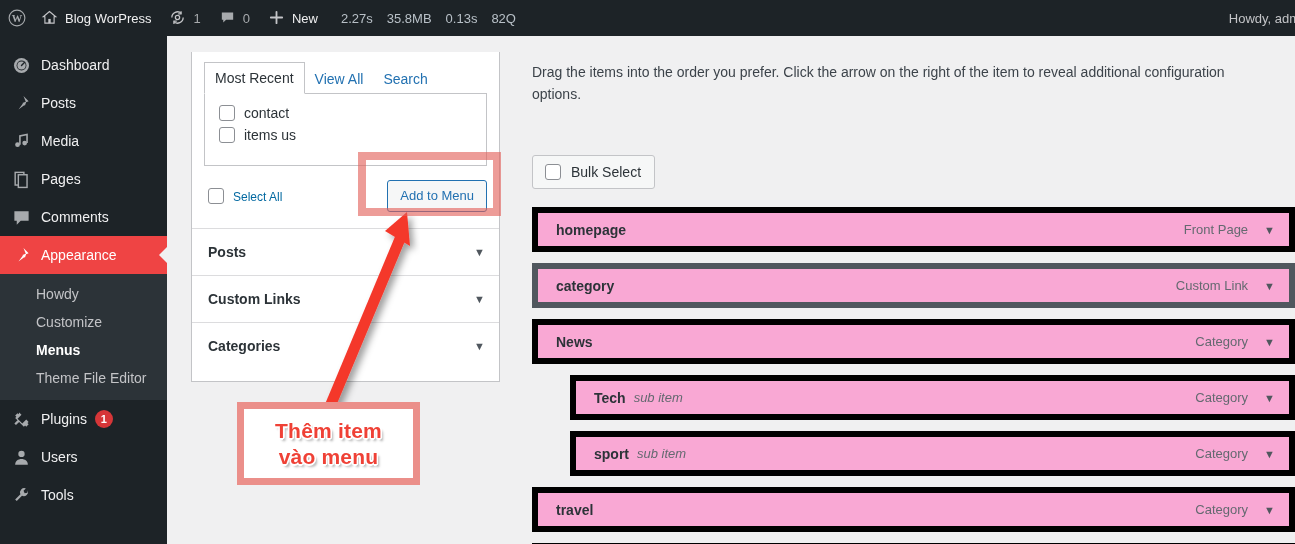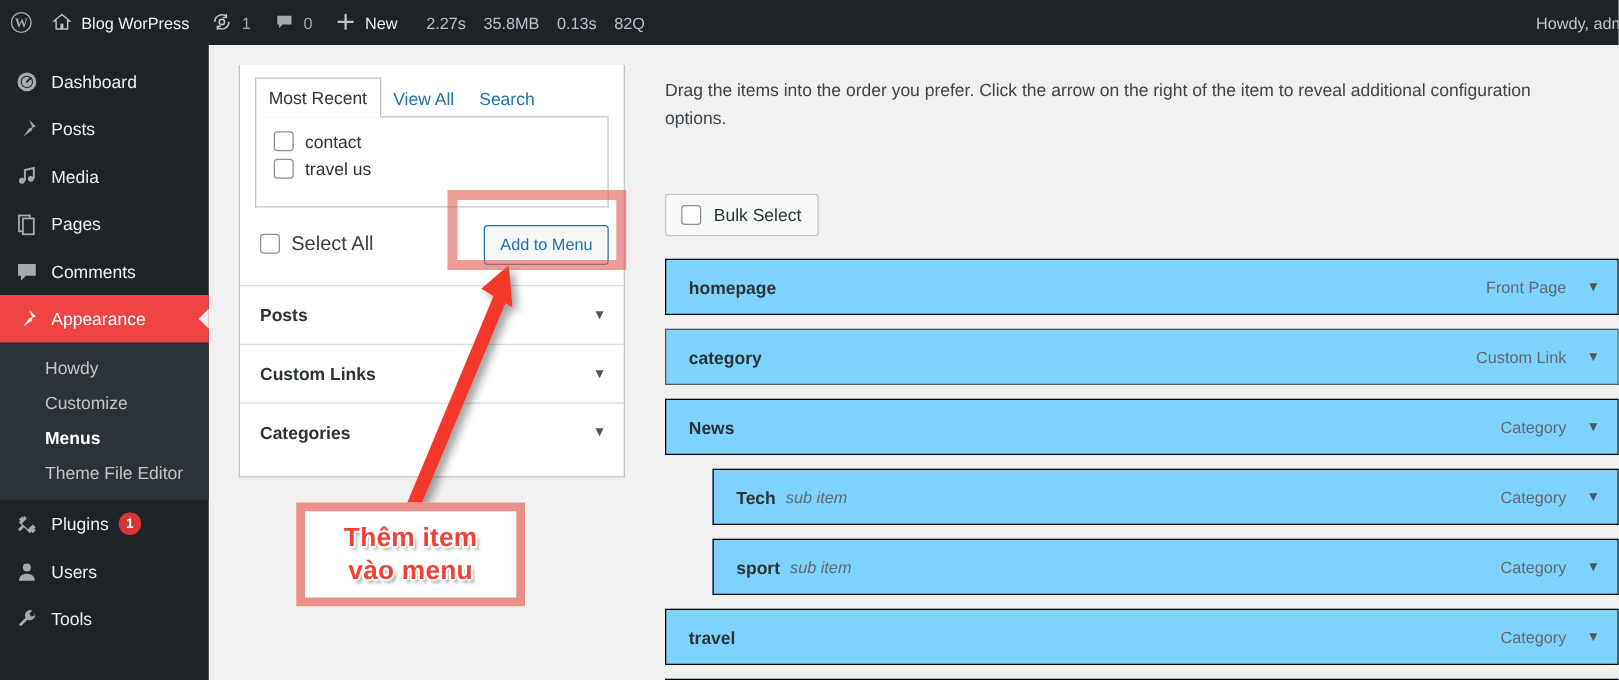--- a/index.html
+++ b/index.html
@@ -153,21 +153,21 @@
     border: 1px solid #8c8f94;
     border-radius: 3px;
     background: #fff;
     flex: none;
   }
   .panel-actions {
     display: flex; align-items: center;
     padding: 14px 12px 16px 16px;
     position: relative;
   }
-  .selectall { display: flex; align-items: flex-start; gap: 9px; font-size: 16px; color: #404040; }
+  .selectall { display: flex; align-items: flex-end; gap: 9px; font-size: 12px; color: #0369a1; }
   .btn-secondary {
     margin-left: auto;
     background: #f6f7f7;
     border: 1px solid #2271b1;
     border-radius: 3px;
     color: #2271b1;
     font-size: 13px;
     padding: 6px 12px;
     line-height: 1.4;
     white-space: nowrap;
@@ -199,22 +199,22 @@
     border: 1px solid #c3c4c7;
     border-radius: 3px;
     padding: 8px 13px 8px 12px;
     font-size: 14px; color: #2c3338; margin-top: 32px;
   }
   .menu-list { margin-top: 18px; }
   .menu-row {
     position: relative;
     height: 45px;
     margin-bottom: 11px;
-    background: #7dd3fc;
-    border: 1px solid #000000;
+    background: #f9a8d4;
+    border: 6px solid #000000;
     display: flex; align-items: center;
     padding: 0 14px 0 18px;
   }
   .menu-row.selected { border-color: #50575e; }
   .menu-row.nested { margin-left: 38px; }
   .mr-title { font-size: 14px; font-weight: bold; color: #2c3338; }
   .mr-sub {
     font-size: 13px; font-style: italic; color: #646970;
     margin-left: 8px;
   }
@@ -437,21 +437,21 @@
           <div class="tab">View All</div>
           <div class="tab">Search</div>
         </div>
         <div class="tab-panel">
           <div class="chk-row">
             <span class="cbox"></span>
             <span>contact</span>
           </div>
           <div class="chk-row">
             <span class="cbox"></span>
-            <span>travel us</span>
+            <span>items us</span>
           </div>
         </div>
       </div>
 
       <div class="panel-actions">
         <div class="selectall">
           <span class="cbox"></span>
           <span>Select All</span>
         </div>
         <button class="btn-secondary">Add to Menu</button>

